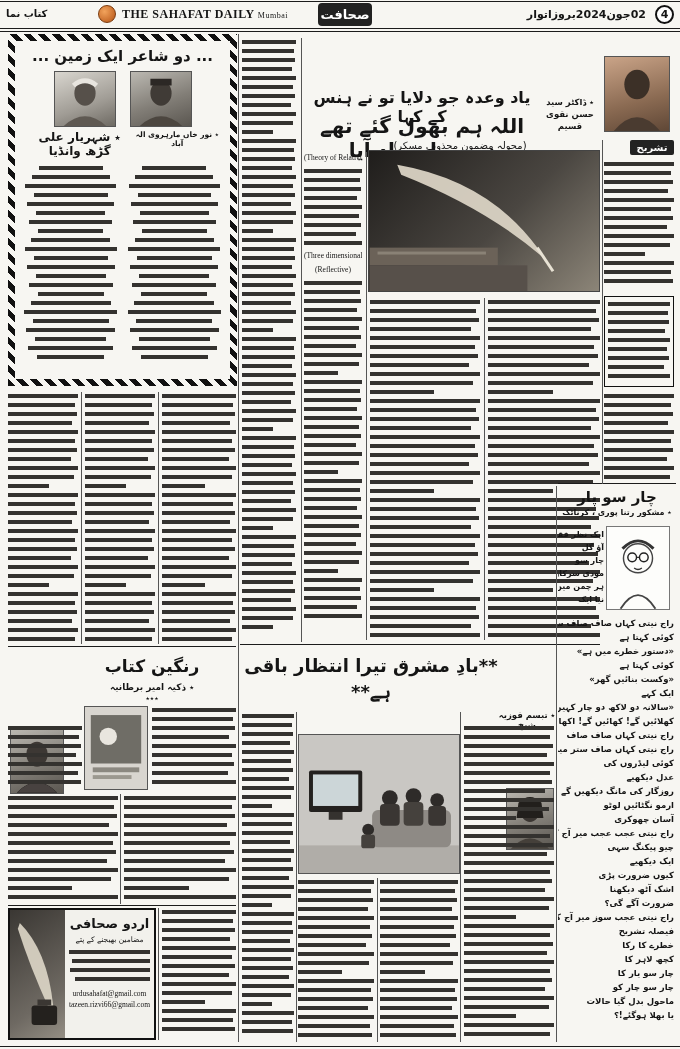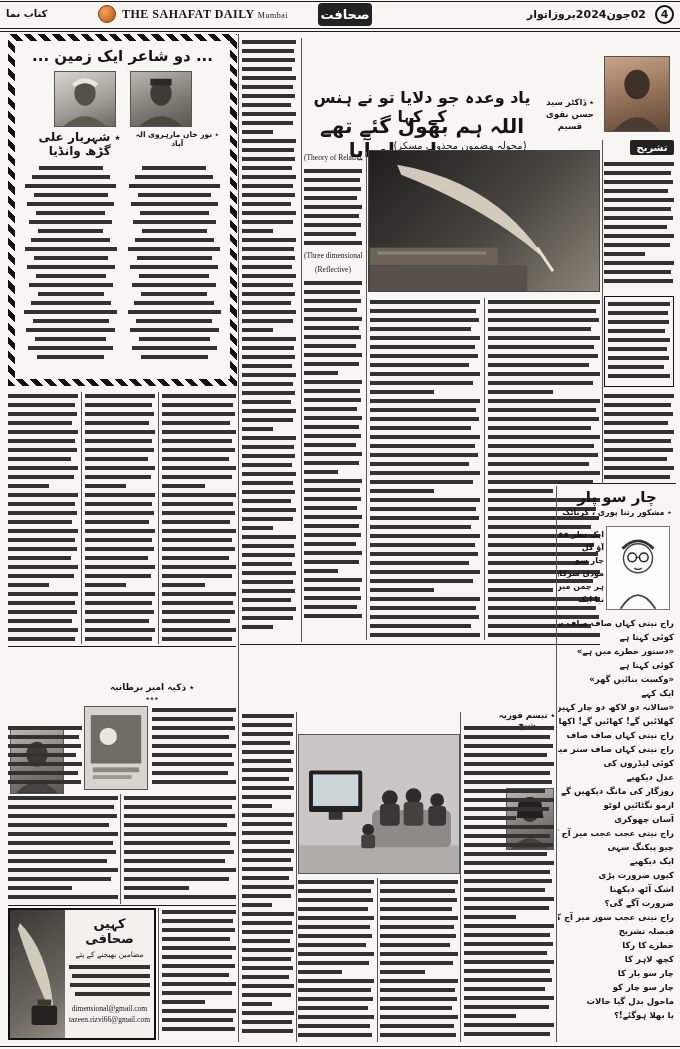--- a/index.html
+++ b/index.html
@@ -476,20 +476,21 @@
     </div>
 
   <div class="hr" style="left:8px;top:646px;width:228px;"></div>
   <div class="abs photo" style="left:10px;top:652px;width:54px;height:66px;">
     <svg viewBox="0 0 54 66">
         <ellipse cx="27" cy="26" rx="11" ry="13" fill="#3d3834"></ellipse>
         <path d="M6 66 Q27 44 48 66 Z" fill="#484publ240"></path>
         <path d="M6 66 Q27 44 48 66 Z" fill="#484240"></path>
       </svg>
   </div>
+  <div class="abs rtl bold center" style="left:70px;top:656px;width:164px;font-size:17px;">رنگین کتاب</div>
   <div class="abs rtl center" style="left:70px;top:682px;width:164px;font-size:9px;font-weight:bold;">٭ ذکیہ امیر برطانیہ</div>
   <div class="abs rtl center" style="left:70px;top:694px;width:164px;font-size:8px;">٭٭٭</div>
   <div class="abs lines" style="left:8px;top:724px;width:74px;height:64px;">
       <div class="tl" style="width: 100%;"></div>
       <div class="tl" style="width: 96%;"></div>
       <div class="tl" style="width: 99%;"></div>
       <div class="tl" style="width: 92%;"></div>
       <div class="tl" style="width: 100%;"></div>
       <div class="tl" style="width: 95%;"></div>
       <div class="tl" style="width: 98%;"></div>
@@ -546,29 +547,29 @@
 
   <div class="abs" style="left:8px;top:908px;width:148px;height:132px;border:2px solid #111;display:flex;background:#f2f1ec;">
     <div style="width:56px;background:linear-gradient(145deg,#3a3733,#6e6962 70%,#948e84);overflow:hidden;">
       <svg viewBox="0 0 56 128" style="display:block;width:100%;height:100%;">
         <path d="M10 12 Q38 40 44 96 L40 100 Q20 56 8 18 Z" fill="#ded7c8" opacity="0.9"></path>
         <rect x="22" y="96" width="26" height="20" rx="3" fill="#24211e"></rect>
         <rect x="28" y="90" width="14" height="6" fill="#3b3733"></rect>
       </svg>
     </div>
     <div class="rtl" style="flex:1;padding:6px 4px;text-align:center;">
-      <div class="bold" style="font-size:13px;margin-bottom:4px;">کہیں صحافی</div>
+      <div class="bold" style="font-size:13px;margin-bottom:4px;">اردو صحافی</div>
       <div style="font-size:7.5px;margin-bottom:4px;">مضامین بھیجنے کے پتے</div>
       <div class="lines">
           <div class="tl" style="width: 100%;"></div>
           <div class="tl" style="width: 96%;"></div>
           <div class="tl" style="width: 99%;"></div>
           <div class="tl" style="width: 92%;"></div>
         </div>
-      <div class="serif" style="font-size:7.5px;direction:ltr;margin-top:3px;">dimensional@gmail.com</div>
+      <div class="serif" style="font-size:7.5px;direction:ltr;margin-top:3px;">urdusahafat@gmail.com</div>
       <div class="serif" style="font-size:7.5px;direction:ltr;margin-top:2px;">tazeen.rizvi66@gmail.com</div>
     </div>
   </div>
   <div class="abs lines" style="left:162px;top:908px;width:74px;height:132px;">
       <div class="tl" style="width: 100%;"></div>
       <div class="tl" style="width: 96%;"></div>
       <div class="tl" style="width: 99%;"></div>
       <div class="tl" style="width: 92%;"></div>
       <div class="tl" style="width: 100%;"></div>
       <div class="tl" style="width: 95%;"></div>
@@ -577,20 +578,21 @@
       <div class="tl" style="width: 100%;"></div>
       <div class="tl" style="width: 94%;"></div>
       <div class="tl" style="width: 58%;"></div>
       <div class="tl" style="width: 100%;"></div>
       <div class="tl" style="width: 96%;"></div>
       <div class="tl" style="width: 99%;"></div>
     </div>
   <div class="vr" style="left:158px;top:908px;height:132px;"></div>
 
   <div class="hr" style="left:240px;top:644px;width:360px;"></div>
+  <div class="abs rtl bold center" style="left:242px;top:652px;width:258px;font-size:18px;line-height:26px;display:flex;align-items:center;justify-content:center;height:54px;">**بادِ مشرق تیرا انتظار باقی ہے**</div>
   <div class="abs photo" style="left:506px;top:646px;width:48px;height:62px;">
     <svg viewBox="0 0 48 62">
         <ellipse cx="24" cy="22" rx="10" ry="12" fill="#3a3531"></ellipse>
         <path d="M4 62 Q24 40 44 62 Z" fill="#45403a"></path>
         <path d="M12 14 Q24 2 36 14 L38 30 L10 30 Z" fill="#221f1c"></path>
       </svg>
   </div>
   <div class="abs rtl bold center" style="left:498px;top:710px;width:58px;font-size:8.5px;">٭ تبسم فوزیہ شیخ</div>
 
   <div class="abs" style="left:298px;top:734px;width:162px;height:140px;border:1px solid #555;background:#c9c7c3;overflow:hidden;">

